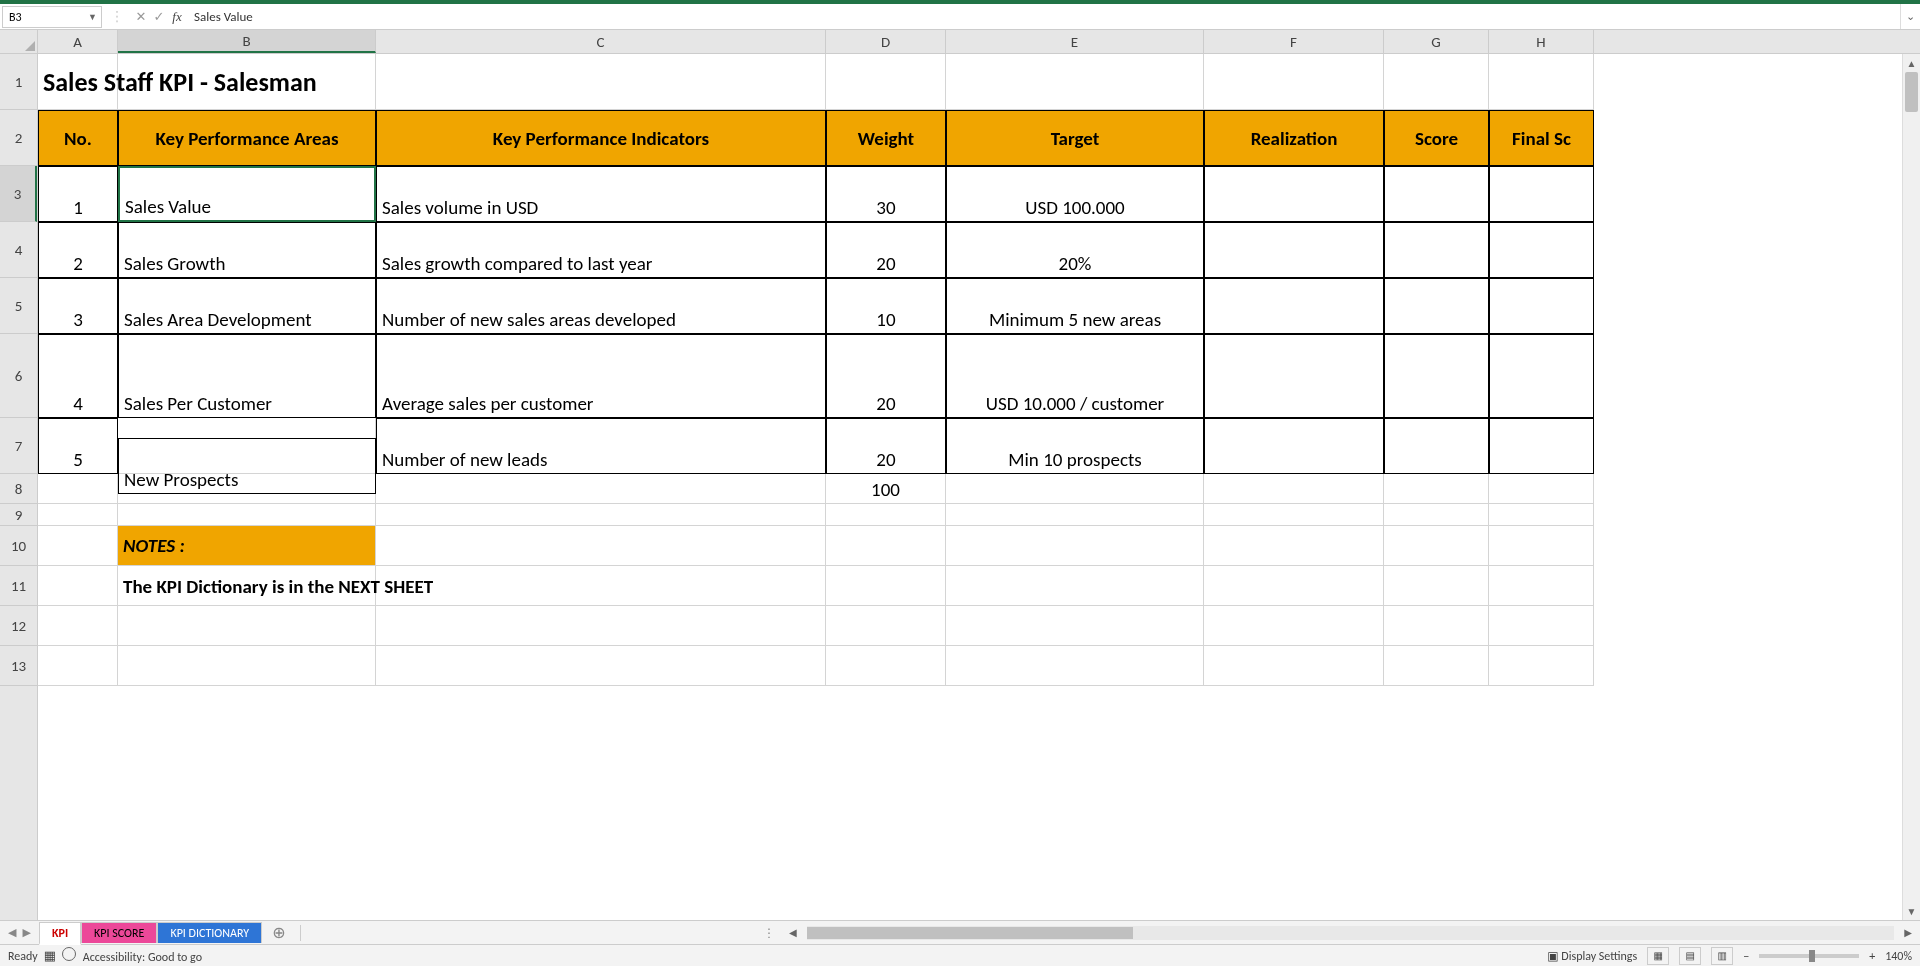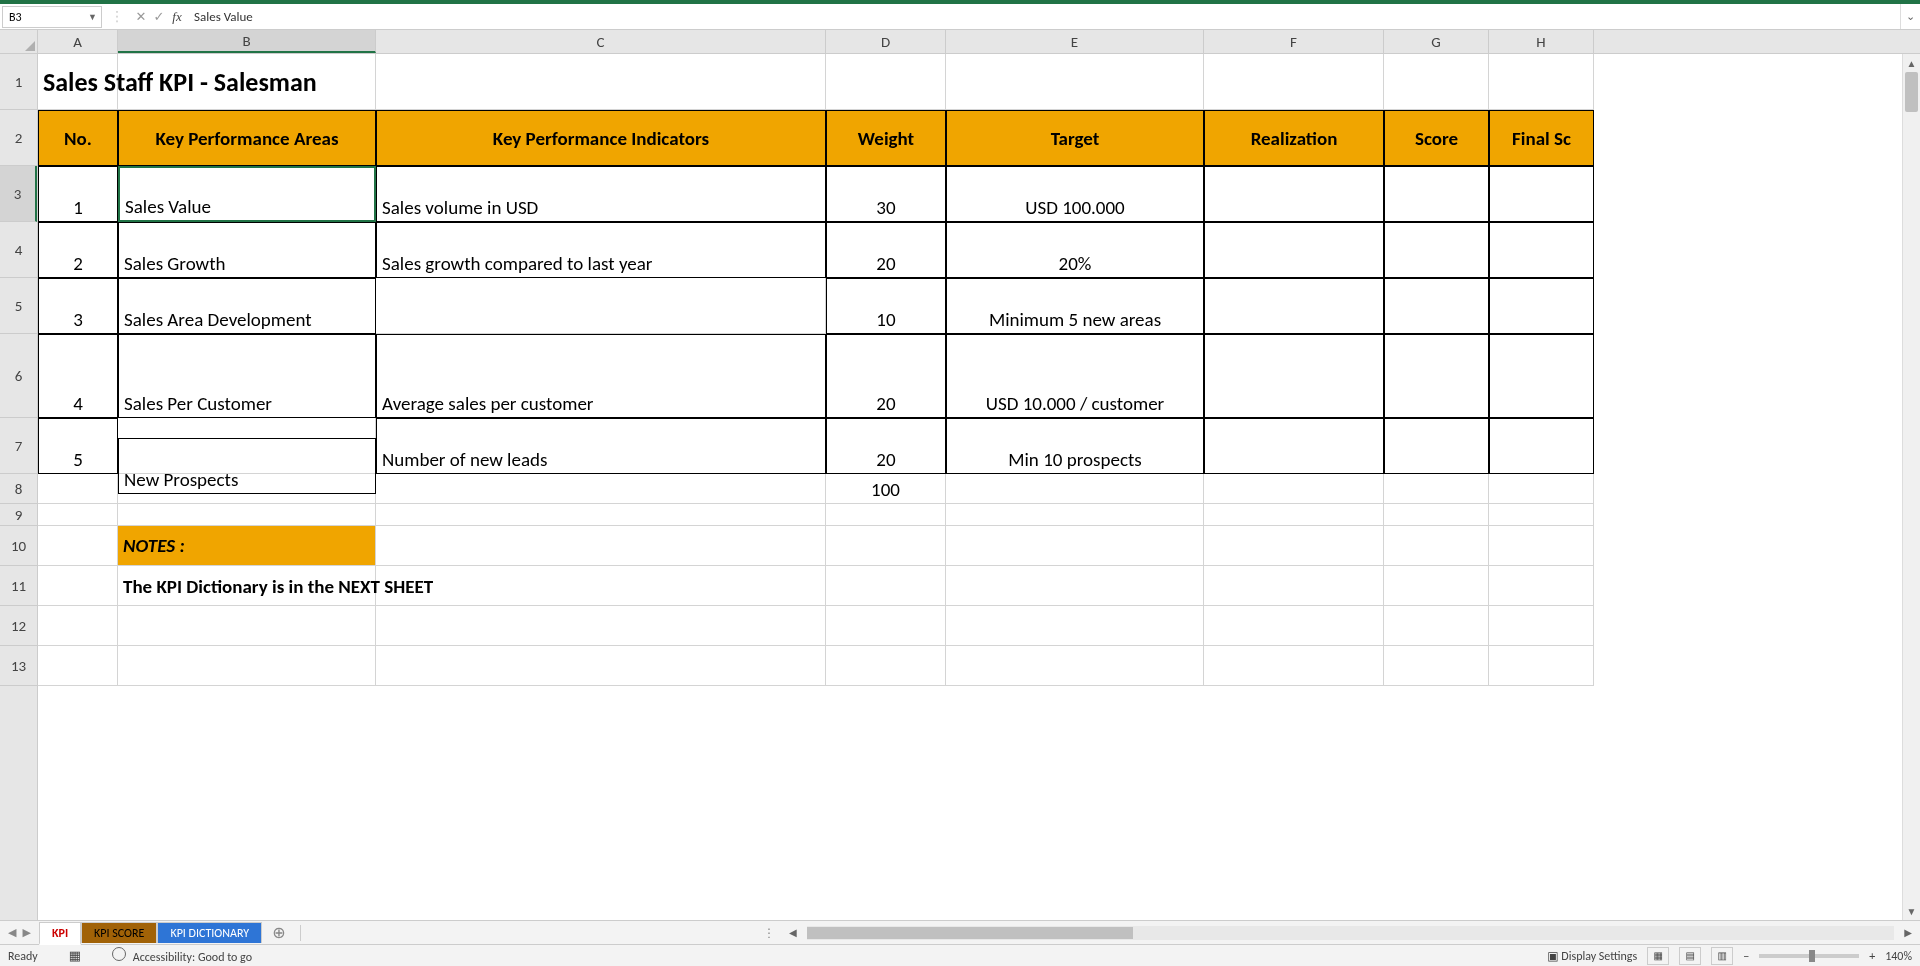--- a/index.html
+++ b/index.html
@@ -41,31 +41,31 @@
 
 .vscroll { position: absolute; right: 0; top: 24px; bottom: 0; width: 18px; background: #f0f0f0; border-left: 1px solid #ddd; }
 .vscroll-arrow { height: 18px; display: flex; align-items: center; justify-content: center; font-size: 10px; color: #666; }
 .vscroll-thumb { position: absolute; top: 18px; left: 2px; right: 2px; height: 40px; background: #c0c0c0; border-radius: 2px; }
 
 .sheet-tabs { display: flex; align-items: center; height: 24px; background: #f3f3f3; border-top: 1px solid #ccc; font-size: 12px; }
 .tab-nav { display: flex; padding: 0 8px; gap: 6px; color: #888; }
 .tab-nav span { font-size: 11px; }
 .sheet-tab { padding: 3px 12px; border: 1px solid #ccc; border-bottom: none; background: #fff; cursor: default; white-space: nowrap; }
 .sheet-tab.active { background: #fff; border-bottom: 2px solid #fff; color: #c00; font-weight: bold; margin-bottom: -1px; }
-.sheet-tab.orange { background: #a16207; color: #000; }
+.sheet-tab.orange { background: #ec4899; color: #000; }
 .sheet-tab.blue { background: #2e75d6; color: #fff; }
 .add-sheet { padding: 0 10px; color: #888; font-size: 16px; }
 .tab-divider { width: 1px; height: 16px; background: #ccc; margin: 0 4px; }
 .hscroll-area { flex: 1; display: flex; align-items: center; padding: 0 4px; }
 .hscroll-track { flex: 1; height: 14px; background: #e8e8e8; position: relative; margin: 0 6px; }
 .hscroll-thumb { position: absolute; left: 0; top: 1px; bottom: 1px; width: 30%; background: #c0c0c0; }
 .hscroll-arrow { font-size: 10px; color: #666; padding: 0 4px; }
 
 .status-bar { display: flex; align-items: center; height: 22px; background: #f3f3f3; border-top: 1px solid #ccc; font-size: 12px; color: #444; padding: 0 8px; }
-.status-left { display: flex; align-items: center; gap: 31px; }
+.status-left { display: flex; align-items: center; gap: 6px; }
 .status-right { margin-left: auto; display: flex; align-items: center; gap: 10px; }
 .view-btn { width: 22px; height: 18px; border: 1px solid #ccc; display: flex; align-items: center; justify-content: center; font-size: 10px; }
 .zoom-slider { width: 100px; height: 4px; background: #ccc; position: relative; }
 .zoom-slider-thumb { position: absolute; left: 50%; top: -4px; width: 6px; height: 12px; background: #888; }
 .acc-icon { display: inline-block; width: 14px; height: 14px; border: 1px solid #666; border-radius: 50%; position: relative; }
 </style>
 </head>
 <body>
 
 <div class="top-border"></div>
@@ -240,20 +240,21 @@
         <div class="cell data-bordered center" style="left: 0px; top: 168px; width: 80px; height: 56px;">2</div>
         <div class="cell data-bordered" style="left: 80px; top: 168px; width: 258px; height: 56px;">Sales Growth</div>
         <div class="cell data-bordered" style="left: 338px; top: 168px; width: 450px; height: 56px;">Sales growth compared to last year</div>
         <div class="cell data-bordered center" style="left: 788px; top: 168px; width: 120px; height: 56px;">20</div>
         <div class="cell data-bordered center" style="left: 908px; top: 168px; width: 258px; height: 56px;">20%</div>
         <div class="cell data-bordered" style="left: 1166px; top: 168px; width: 180px; height: 56px;"></div>
         <div class="cell data-bordered" style="left: 1346px; top: 168px; width: 105px; height: 56px;"></div>
         <div class="cell data-bordered" style="left: 1451px; top: 168px; width: 105px; height: 56px;"></div>
         <div class="cell data-bordered center" style="left: 0px; top: 224px; width: 80px; height: 56px;">3</div>
         <div class="cell data-bordered" style="left: 80px; top: 224px; width: 258px; height: 56px;">Sales Area Development</div>
+        <div class="cell data-bordered" style="left: 338px; top: 224px; width: 450px; height: 56px;">Number of new sales areas developed</div>
         <div class="cell data-bordered center" style="left: 788px; top: 224px; width: 120px; height: 56px;">10</div>
         <div class="cell data-bordered center" style="left: 908px; top: 224px; width: 258px; height: 56px;">Minimum 5 new areas</div>
         <div class="cell data-bordered" style="left: 1166px; top: 224px; width: 180px; height: 56px;"></div>
         <div class="cell data-bordered" style="left: 1346px; top: 224px; width: 105px; height: 56px;"></div>
         <div class="cell data-bordered" style="left: 1451px; top: 224px; width: 105px; height: 56px;"></div>
         <div class="cell data-bordered center" style="left: 0px; top: 280px; width: 80px; height: 84px;">4</div>
         <div class="cell data-bordered" style="left: 80px; top: 280px; width: 258px; height: 84px;">Sales Per Customer</div>
         <div class="cell data-bordered" style="left: 338px; top: 280px; width: 450px; height: 84px;">Average sales per customer</div>
         <div class="cell data-bordered center" style="left: 788px; top: 280px; width: 120px; height: 84px;">20</div>
         <div class="cell data-bordered center" style="left: 908px; top: 280px; width: 258px; height: 84px;">USD 10.000 / customer</div>

